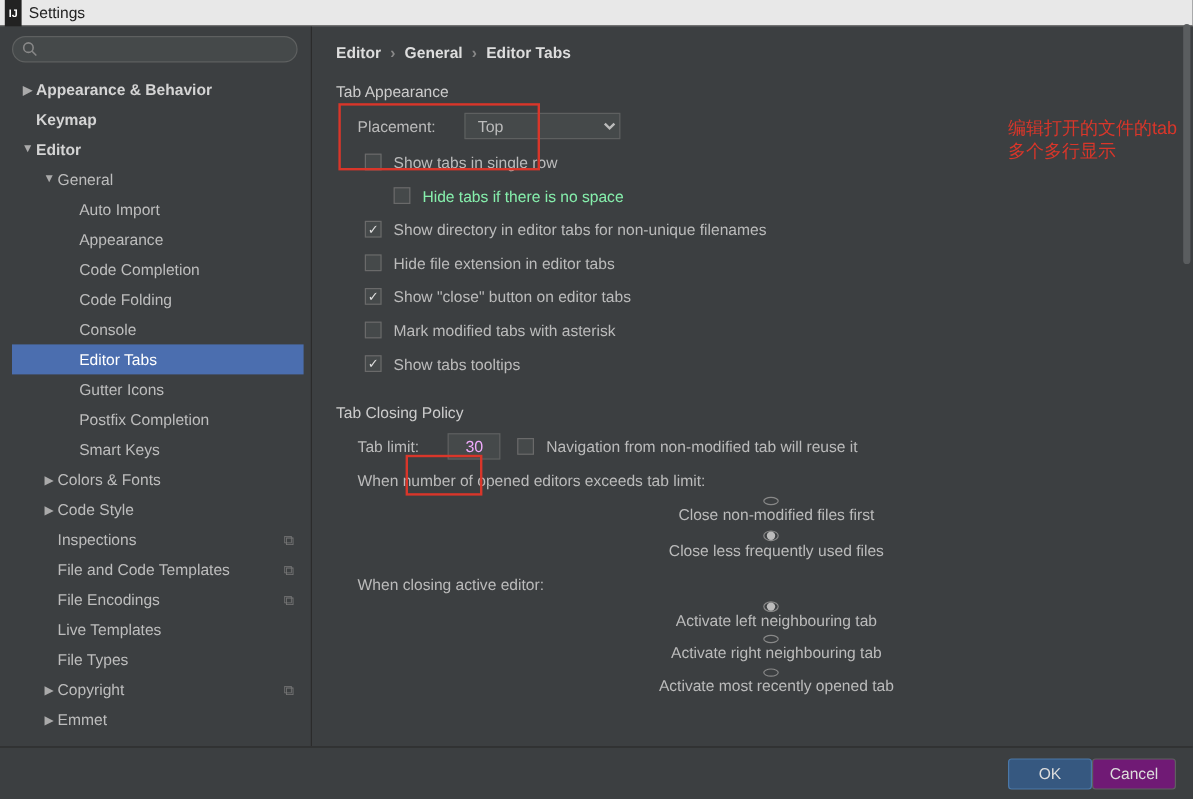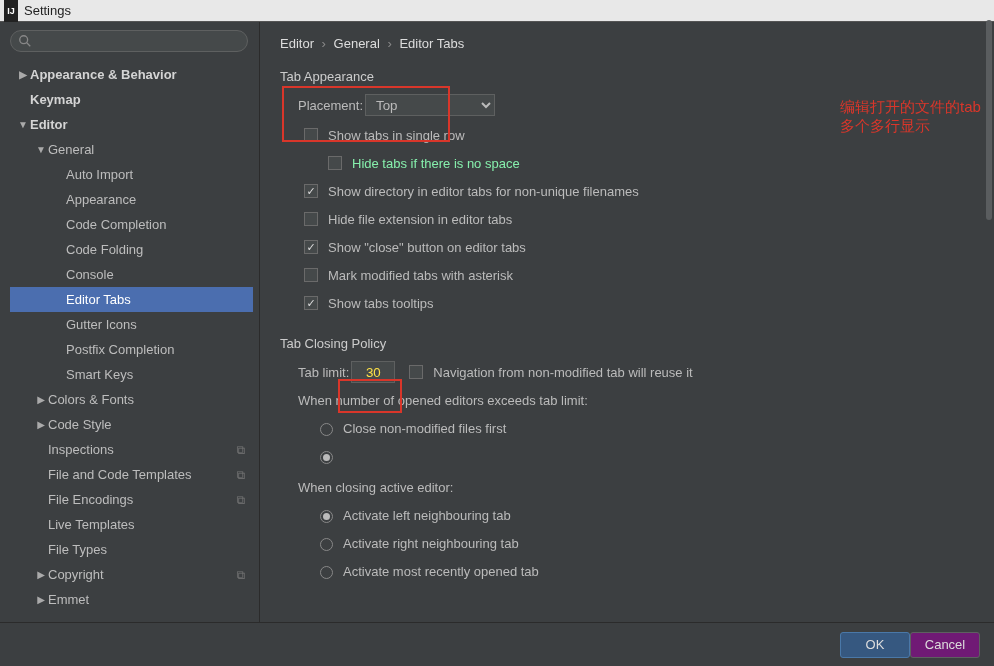--- a/index.html
+++ b/index.html
@@ -92,21 +92,21 @@
   color: #777;
   font-size: 12px;
 }
 .content {
   flex: 1;
   padding: 14px 20px 10px 20px;
   overflow-y: auto;
   position: relative;
 }
 .breadcrumb {
-  font-weight: normal;
+  font-weight: bold;
   color: #ddd;
   margin-bottom: 18px;
 }
 .breadcrumb .sep { color: #888; margin: 0 4px; }
 .annotation {
   position: absolute;
   left: 580px;
   top: 76px;
   color: #d9362a;
   font-size: 15px;
@@ -120,21 +120,21 @@
   color: #ccc;
   margin-bottom: 10px;
   margin-top: 4px;
 }
 .form-row {
   display: flex;
   align-items: center;
   margin: 4px 0 8px 18px;
   height: 22px;
 }
-.form-row .lbl { color: #bbb; margin-right: 2px; }
+.form-row .lbl { color: #bbb; margin-right: 24px; }
 select.fake {
   background: #45494a;
   color: #bbb;
   border: 1px solid #5e6060;
   height: 22px;
   width: 130px;
   padding: 0 6px;
 }
 .check-row {
   display: flex;
@@ -154,33 +154,34 @@
   color: #ddd;
 }
 .cbox.checked::after { content: "✓"; }
 .check-row .txt { color: #bbb; }
 .check-row.disabled .txt { color: #86efac; }
 .num-input {
   width: 44px;
   height: 22px;
   background: #45494a;
   border: 1px solid #5e6060;
-  color: #fde047;
+  color: #f0abfc;
   text-align: center;
   margin-right: 14px;
 }
 .sub-label {
   margin: 10px 0 6px 18px;
   color: #bbb;
 }
 .radio-row {
   display: flex;
-  align-items: flex-end;
+  align-items: center;
   margin: 6px 0 6px 40px;
   height: 22px;
+  flex-direction: column;
 }
 .radio {
   width: 13px; height: 13px;
   border: 1px solid #888;
   border-radius: 50%;
   margin-right: 10px;
   display: inline-flex;
   align-items: center; justify-content: center;
 }
 .radio.sel::after {
@@ -407,20 +408,21 @@
     </div>
     <div class="red-box" style="left:78px; top:357px; width:64px; height:34px;"></div>
 
     <div class="sub-label">When number of opened editors exceeds tab limit:</div>
     <div class="radio-row">
       <span class="radio"></span>
       <span>Close non-modified files first</span>
     </div>
     <div class="radio-row">
       <span class="radio sel"></span>
+      <span>Close less frequently used files</span>
     </div>
 
     <div class="sub-label" style="margin-top:16px">When closing active editor:</div>
     <div class="radio-row">
       <span class="radio sel"></span>
       <span>Activate left neighbouring tab</span>
     </div>
     <div class="radio-row">
       <span class="radio"></span>
       <span>Activate right neighbouring tab</span>

